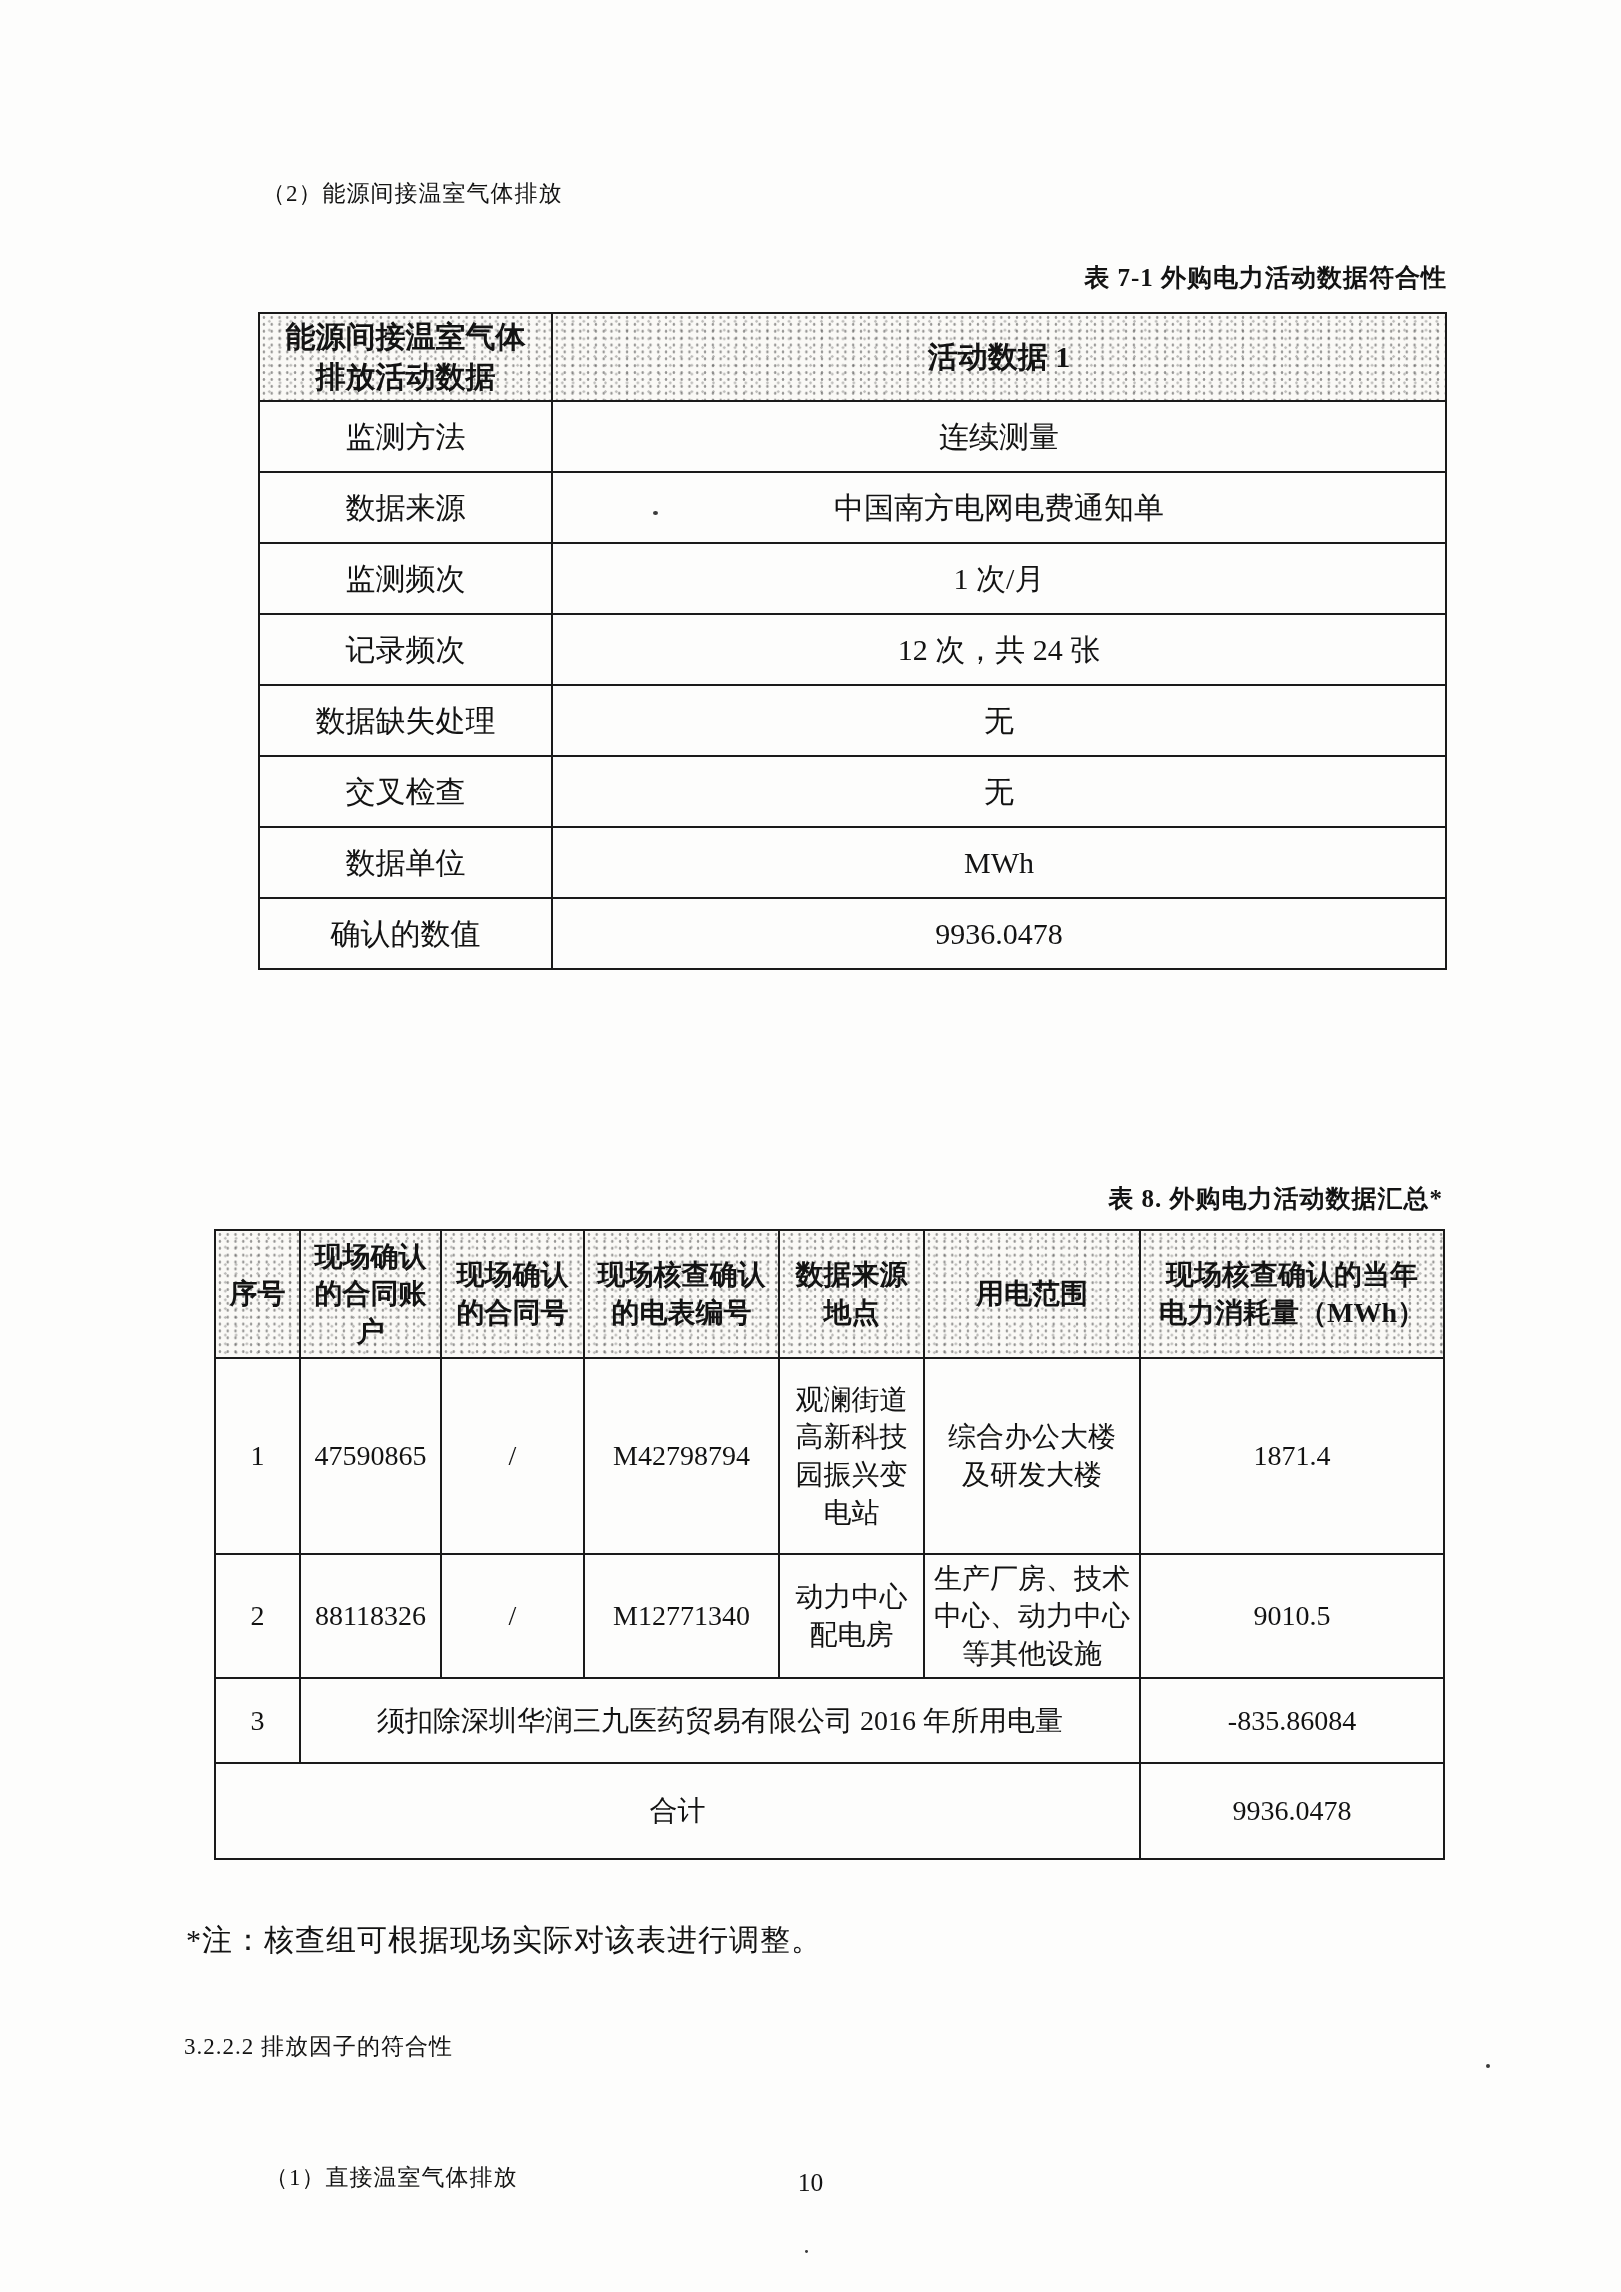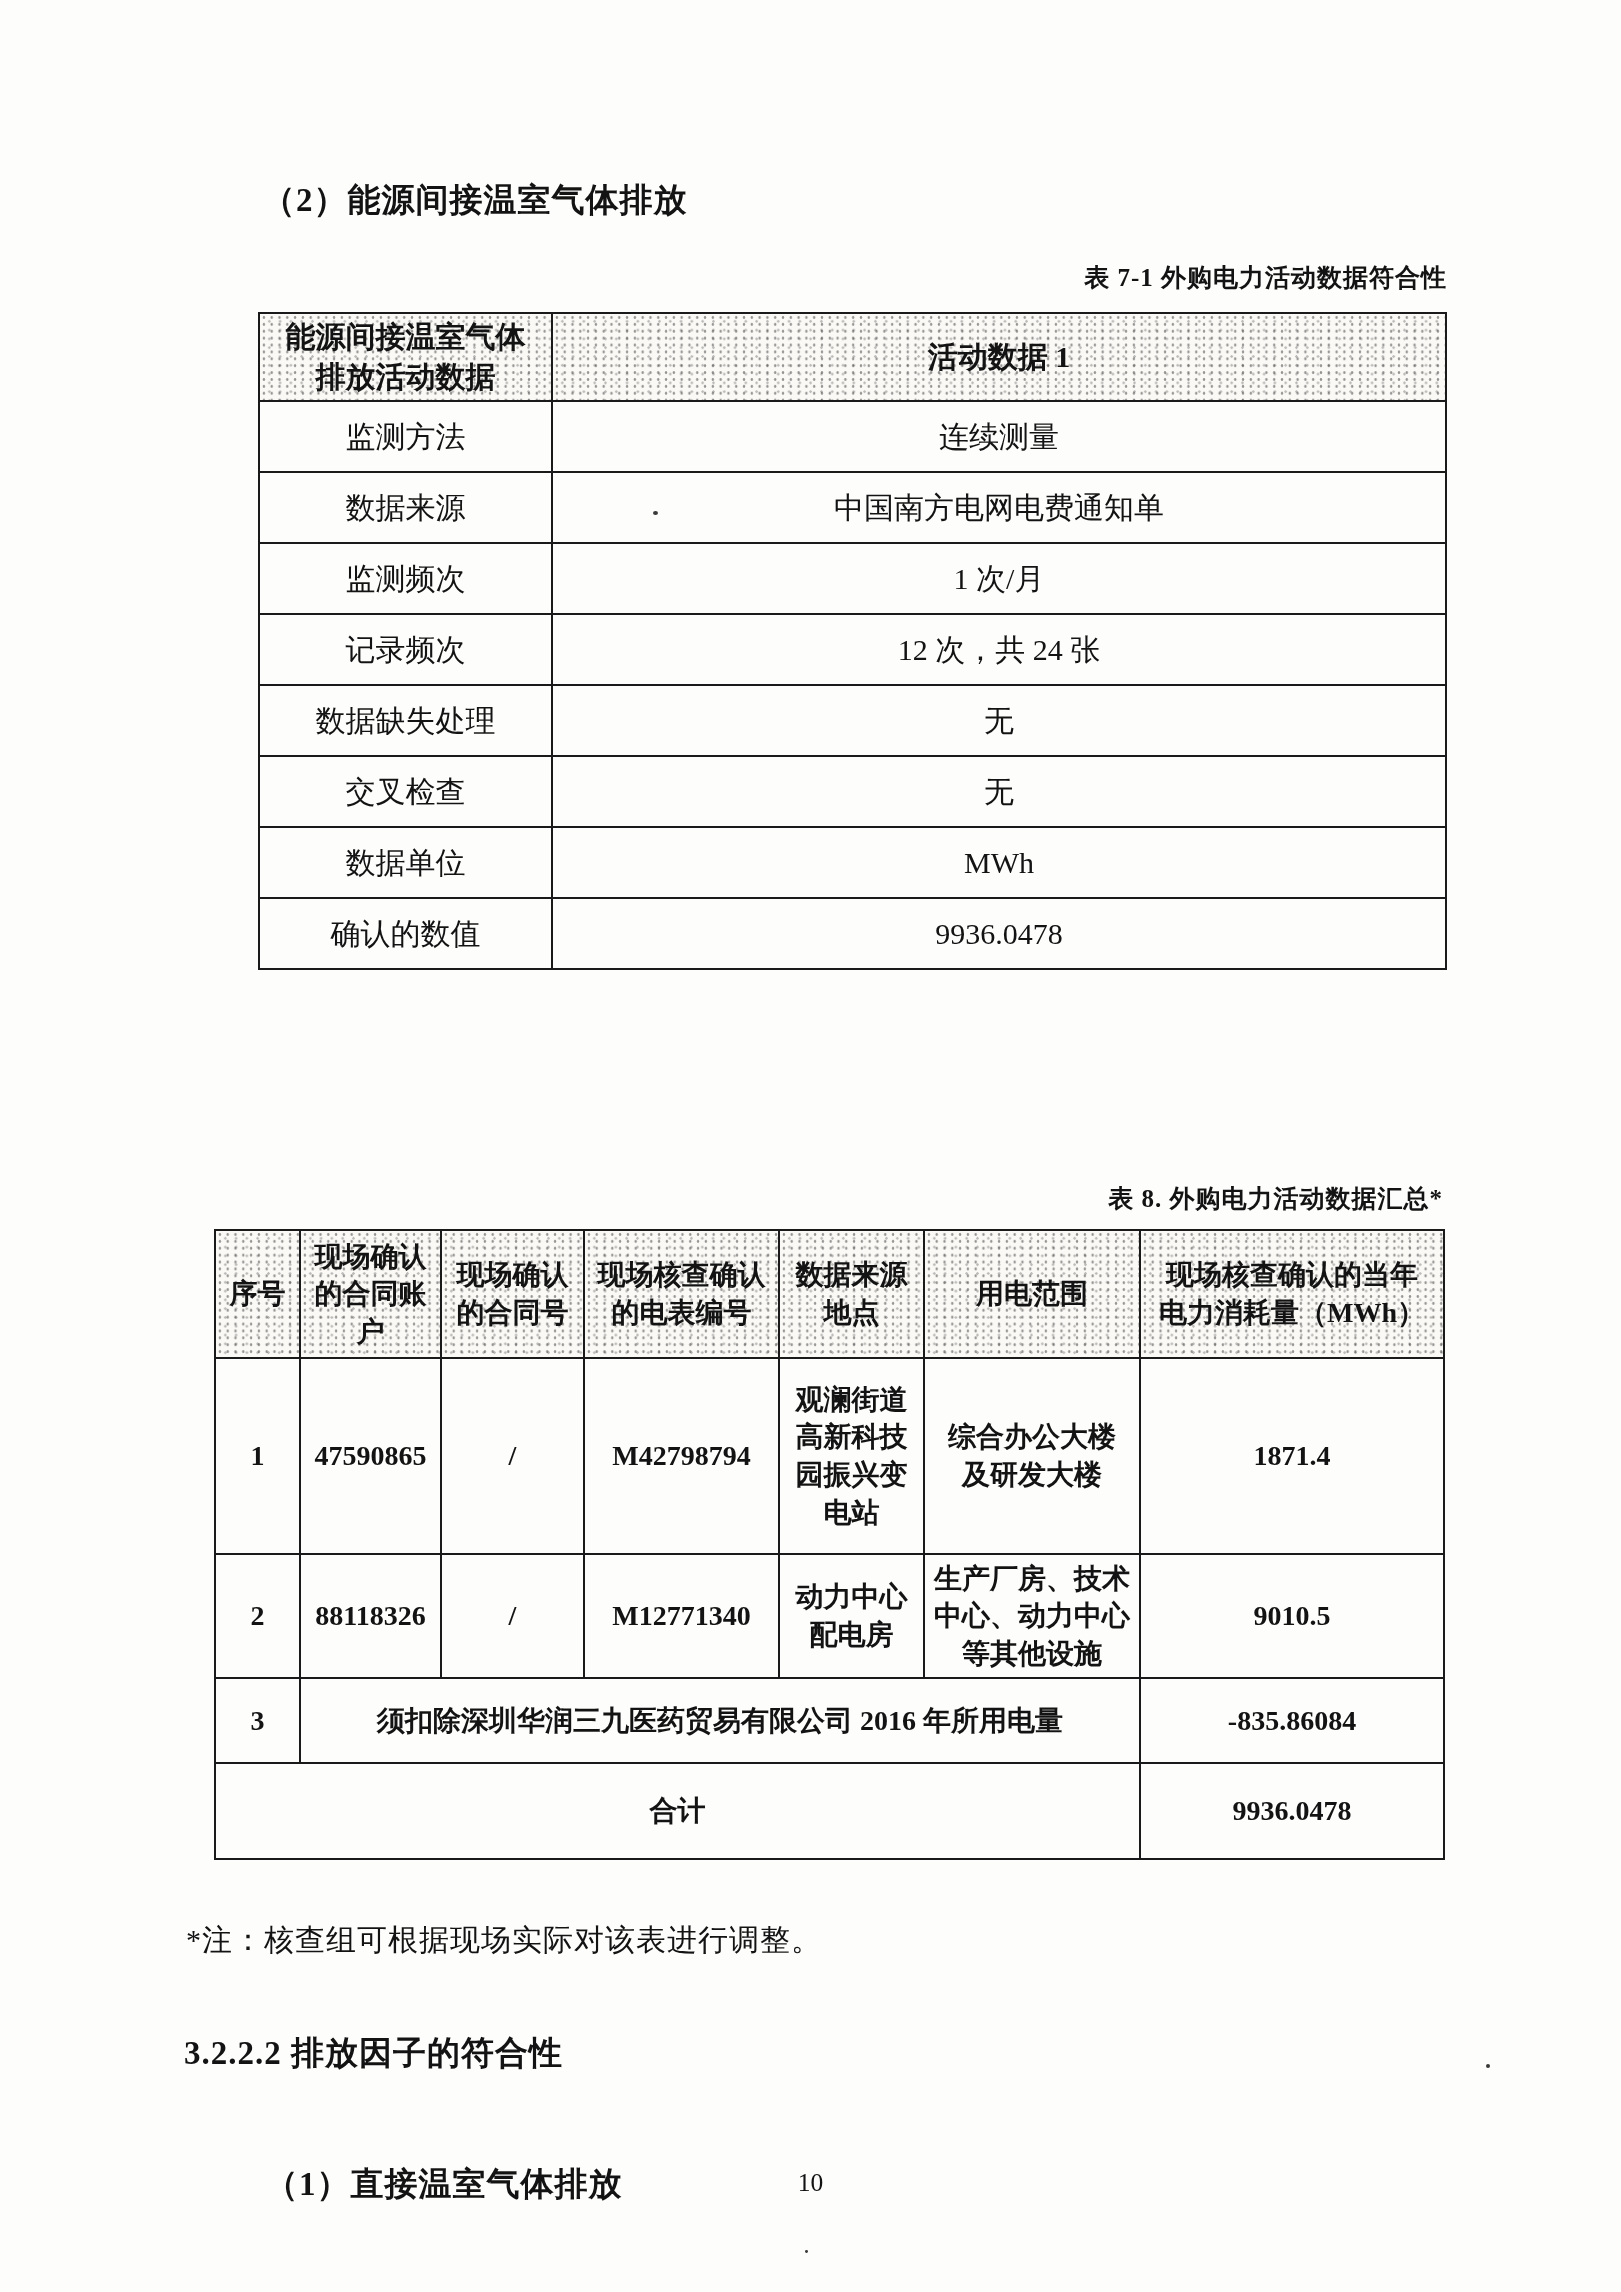--- a/index.html
+++ b/index.html
@@ -12,22 +12,22 @@
   .page{
     position:relative;
     width:1621px;height:2293px;
     background:var(--paper);
     color:var(--ink);
     font-family:"Liberation Serif","DejaVu Serif",serif;
     overflow:hidden;
   }
   .heading{
     position:absolute;
-    font-weight:bold;
-    font-size:33px;
+    font-weight:normal;
+    font-size:23px;
     letter-spacing:1px;
     white-space:nowrap;
   }
   .tbl-title{
     position:absolute;
     font-weight:bold;
     font-size:25px;
     text-align:right;
     letter-spacing:1px;
   }
@@ -37,21 +37,21 @@
     text-align:center;
     vertical-align:middle;
     white-space:pre-line;
     overflow:hidden;
     padding:2px 5.9px;
   }
   .t7{left:258px;top:312px;width:1189px;border:2.9px solid var(--border);}
   .t7 th,.t7 td{font-size:30px;line-height:1.32;}
   .t7 th{font-weight:bold;}
   .t8{left:214px;top:1229px;width:1229px;border:2.9px solid var(--border);}
-  .t8 th,.t8 td{font-size:28px;line-height:1.34;font-weight:bold;}
+  .t8 th,.t8 td{font-size:28px;line-height:1.34;}
   .t8 th{font-weight:bold;}
   .hdr th{
     background-color:#faf9f6;
     background-image:
       radial-gradient(circle, rgba(45,45,45,0.50) 1px, transparent 1.6px),
       radial-gradient(circle, rgba(45,45,45,0.30) 1px, transparent 1.5px);
     background-size:7.8px 6.9px,10.8px 8.8px;
     background-position:0 0,3.9px 2.9px;
     border-bottom:2.9px solid var(--border);
   }

